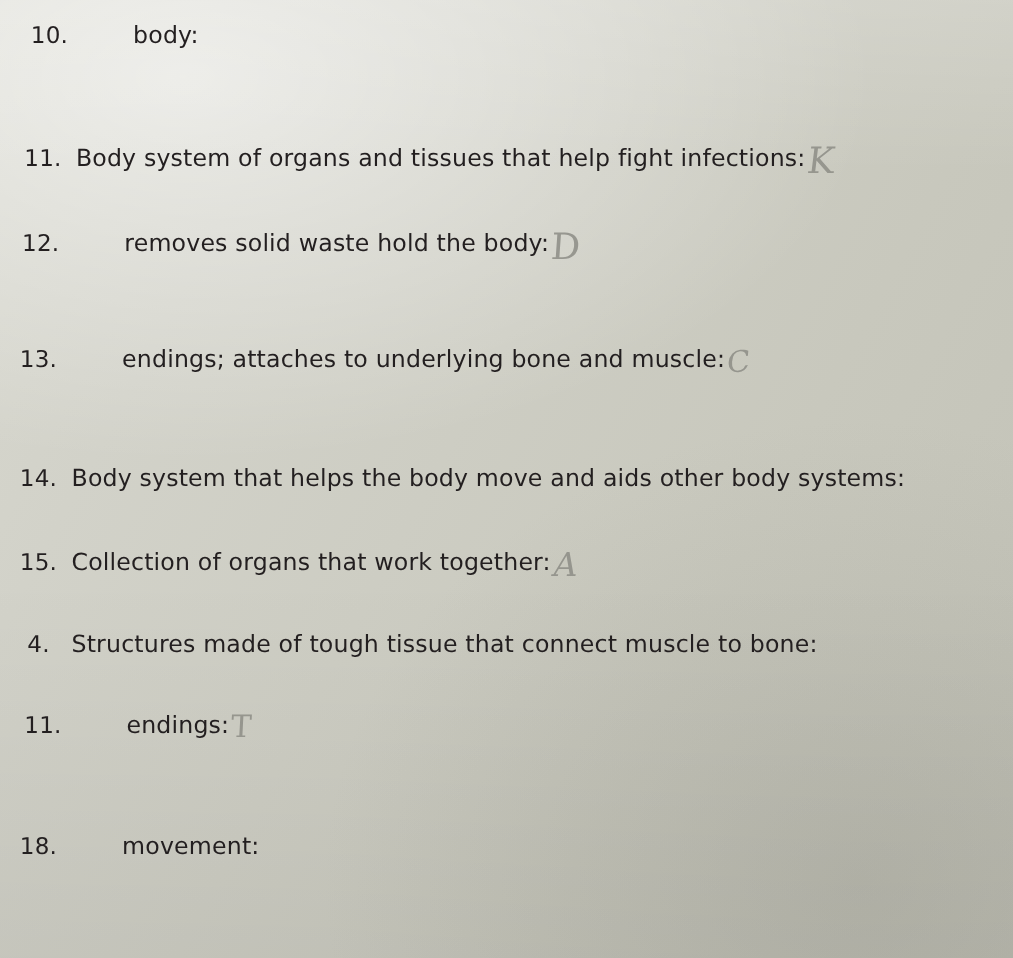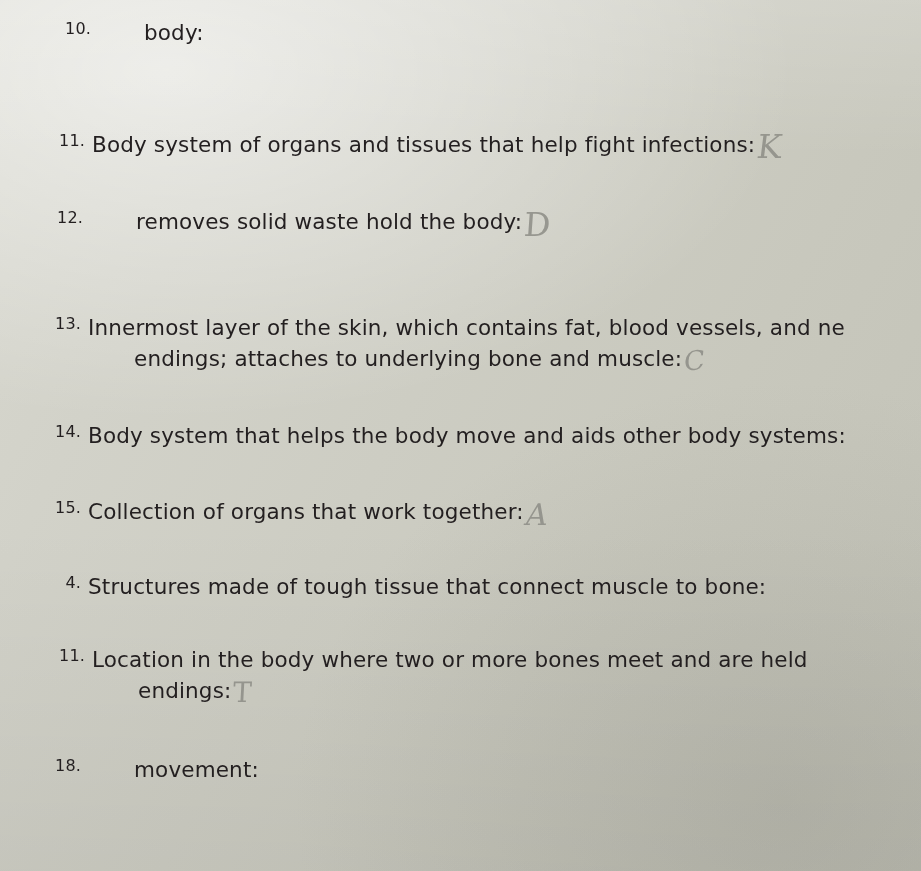--- a/index.html
+++ b/index.html
@@ -46,24 +46,23 @@
     display: flex;
     align-items: flex-start;
     color: #231f20;
     font-size: 21.5px;
     line-height: 1.42;
     letter-spacing: 0.15px;
     white-space: nowrap;
   }
   .q .num {
     flex: 0 0 auto;
-    text-align: right;
+    text-align: center;
     padding-right: 7px;
-    font-size: 16px;
-    margin-left: 23px;
+    font-size: 21px;
   }
   .q .body {
     flex: 1 1 auto;
   }
   .q .line2 {
     display: block;
     white-space: nowrap;
   }
 
   
@@ -123,21 +122,20 @@
     <div class="q" id="q12">
       <span class="num">12.</span>
       <span class="body">
         <span class="line2"><span class="indent-b">removes solid waste hold the body:</span><span class="hw d">D</span></span>
       </span>
     </div>
 
     <div class="q" id="q13">
       <span class="num">13.</span>
       <span class="body">
-        <span>Innermost layer of the skin, which contains fat, blood vessels, and ne</span>
         <span class="line2"><span class="indent-b">endings; attaches to underlying bone and muscle:</span><span class="hw c">C</span></span>
       </span>
     </div>
 
     <div class="q" id="q14">
       <span class="num">14.</span>
       <span class="body">
         <span>Body system that helps the body move and aids other body systems:</span>
       </span>
     </div>
@@ -152,21 +150,20 @@
     <div class="q" id="q16">
       <span class="num">4.</span>
       <span class="body">
         <span>Structures made of tough tissue that connect muscle to bone:</span>
       </span>
     </div>
 
     <div class="q" id="q17">
       <span class="num">11.</span>
       <span class="body">
-        <span>Location in the body where two or more bones meet and are held</span>
         <span class="line2"><span class="indent-b">endings:</span><span class="hw t">T</span></span>
       </span>
     </div>
 
     <div class="q" id="q18">
       <span class="num">18.</span>
       <span class="body">
         <span class="line2 indent-b">movement:</span>
       </span>
     </div>

